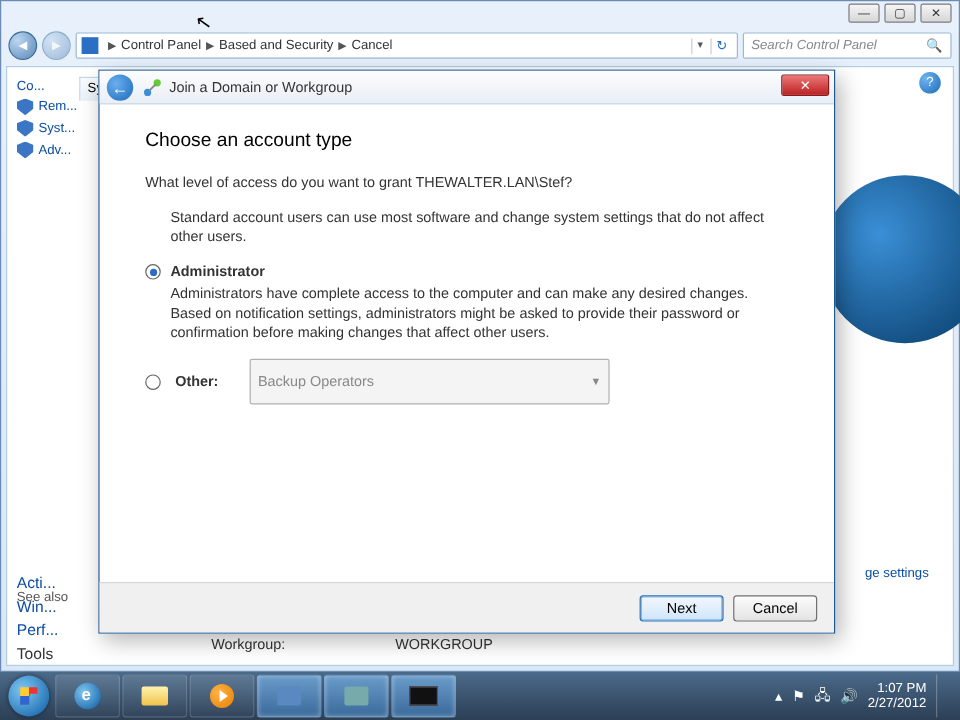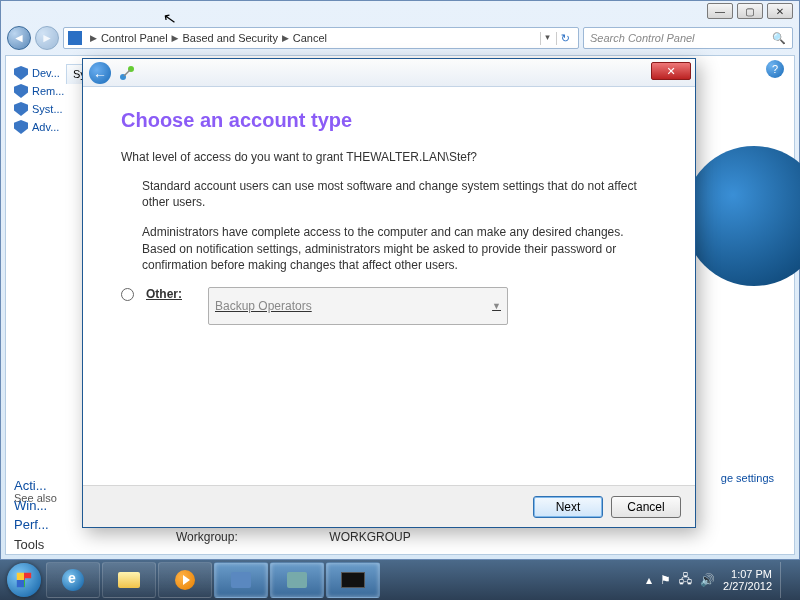--- a/index.html
+++ b/index.html
@@ -11,48 +11,48 @@
   background: linear-gradient(#e8f1fb, #d8e8f6);
   border: 1px solid #6b8bb5;
 }
 .win-controls { position: absolute; top: 2px; right: 6px; display: flex; gap: 4px; }
 .win-btn { width: 26px; height: 16px; border: 1px solid #7a7a7a; border-radius: 2px;
   background: linear-gradient(#f5f5f5,#d6d6d6); font-size: 10px; display:flex;align-items:center;justify-content:center;color:#333; cursor:pointer;}
 .addr-bar { position: absolute; top: 22px; left: 0; right: 0; height: 30px; display:flex; align-items:center; padding:0 6px; gap:4px; }
 .nav-circle { width: 24px; height: 24px; border-radius: 50%; background: radial-gradient(circle at 30% 30%, #bcd6f0, #5a88b8); border:1px solid #3a6a9a; display:flex;align-items:center;justify-content:center;color:#fff;font-size:12px;cursor:pointer;}
 .breadcrumb { flex:1; height:22px; background:#fff; border:1px solid #9db8d6; border-radius:2px; display:flex; align-items:center; padding:0 4px; font-size:11px; color:#333; overflow:hidden;}
 .breadcrumb .chev { margin:0 4px; font-size:9px; color:#555;}
-.search-box { width:210px; height:22px; background:#fff; border:1px solid #9db8d6; border-radius:2px; display:flex; align-items:center; padding:0 6px; font-size:11px; color:#888; justify-content:space-between;}
+.search-box { width:174px; height:22px; background:#fff; border:1px solid #9db8d6; border-radius:2px; display:flex; align-items:center; padding:0 6px; font-size:11px; color:#888; justify-content:space-between;}
 .content-area { position:absolute; top:54px; left:4px; right:4px; bottom:4px; background:#fff; border:1px solid #b5cce2; }
 .left-panel { position:absolute; left:0; top:0; width:150px; bottom:0; padding:8px 4px; font-size:11px; color:#0b4da2; }
 .left-item { display:flex; align-items:center; gap:4px; padding:2px 4px; cursor:pointer;}
 .shield-ico { width:14px;height:14px; background:#3a76c4; clip-path: polygon(50% 0,100% 20%,100% 60%,50% 100%,0 60%,0 20%); display:inline-block;}
 .see-also { position:absolute; left:8px; bottom:50px; font-size:11px; color:#555;}
 .see-links { position:absolute; left:8px; bottom:0; font-size:13px; color:#0b4da2; line-height:1.5;margin-top:16px;}
 .main-lower { position:absolute; left:170px; right:10px; bottom:10px; font-size:12px; color:#333;}
 .help-icon { position:absolute; right:10px; top:4px; width:18px;height:18px;border-radius:50%;background:radial-gradient(circle at 30% 30%,#6fb4f0,#1a6bb8);color:#fff;font-size:11px;display:flex;align-items:center;justify-content:center;cursor:pointer;}
 
 
 .dialog { position:absolute; left:82px; top:58px; width:614px; height:470px;
   background:#fff; border:1px solid #1f5993; box-shadow: 4px 6px 18px rgba(0,0,0,0.3);}
 .dlg-titlebar { height:28px; background:linear-gradient(#fcfcfc,#e9eff6); border-bottom:1px solid #c4d4e6; display:flex; align-items:center; padding:0 6px; position:relative;}
 .dlg-back { width:22px;height:22px;border-radius:50%;background:radial-gradient(circle at 35% 35%,#6aaef0,#1a6bb8);color:#fff;display:flex;align-items:center;justify-content:center;font-size:14px;cursor:pointer;margin-right:8px;}
 .dlg-icon { width:16px;height:16px; margin-right:6px; display:flex;align-items:center;justify-content:center;}
 .dlg-title { font-size:12px; color:#333;}
 .dlg-close { position:absolute; right:4px; top:3px; width:40px; height:18px; background:linear-gradient(#e77,#b22); border:1px solid #8a1a1a; border-radius:2px; color:#fff; font-size:11px; display:flex;align-items:center;justify-content:center;cursor:pointer;}
 .dlg-body { position:absolute; top:28px; left:0; right:0; bottom:42px; padding:22px 38px 10px 38px; font-size:12px; color:#333;}
-.dlg-heading { font-size:20px; color:#8b5cf6; margin-bottom:18px;font-weight:bold;}
+.dlg-heading { font-size:16px; color:#000000; margin-bottom:18px;}
 .dlg-q { margin-bottom:14px;}
 .opt { margin-bottom:14px; padding-left:0;}
 .opt-row { display:flex; align-items:flex-start; gap:8px;}
 .radio { width:13px;height:13px;border-radius:50%;border:1px solid #666;background:#fff;display:inline-flex;align-items:center;justify-content:center;flex-shrink:0;margin-top:1px;cursor:pointer;}
 .radio.checked::after{content:"";width:6px;height:6px;border-radius:50%;background:#2a6fc4;}
 .opt-label { font-weight:bold;}
 .opt-desc { margin-left:21px; margin-top:3px; line-height:1.35;}
-.other-row { display:flex; align-items:flex-start; gap:12px;text-decoration:underline;}
+.other-row { display:flex; align-items:center; gap:12px;}
 .combo { width:300px; height:38px; border:1px solid #b0b0b0; background:#f4f4f4; display:flex; align-items:center; justify-content:space-between; padding:12px 6px; font-size:12px; color:#888; border-radius:2px;}
 .combo .arrow { font-size:9px;}
 .dlg-footer { position:absolute; bottom:0; left:0; right:0; height:42px; background:#f0f0f0; border-top:1px solid #d6d6d6; display:flex; align-items:center; justify-content:flex-end; padding:0 14px; gap:8px;}
 .btn { min-width:70px; height:22px; border:1px solid #707070; border-radius:3px; background:linear-gradient(#fbfbfb,#e4e4e4); font-size:12px; display:flex;align-items:center;justify-content:center;cursor:pointer;}
 .btn.primary { border:1px solid #2f71b3; box-shadow:0 0 0 1px #7fb8ea inset; background:linear-gradient(#f2f8fe,#cfe5fa);}
 
 
 .taskbar { position:absolute; left:0; bottom:0; width:800px; height:40px; background:linear-gradient(#4b6a8a,#2c3f55); display:flex; align-items:center; padding:0 4px; gap:2px;}
 .start-orb { width:40px;height:36px;display:flex;align-items:center;justify-content:center;cursor:pointer;}
 .orb { width:34px;height:34px;border-radius:50%;background:radial-gradient(circle at 35% 35%,#7ec7f5,#0a5aa0);box-shadow:0 0 4px rgba(0,0,0,0.5);position:relative;}
@@ -109,22 +109,21 @@
       <span>🔍</span>
     </div>
   </div>
 
   <div class="content-area">
     <div class="help-icon">?</div>
     <div class="win-logo-bg"></div>
     <div style="position:absolute;left:60px;top:8px;width:80px;height:20px;background:linear-gradient(#fafcfe,#eaf2fa);border:1px solid #c4d8ec;border-bottom:none;font-size:11px;padding:3px 6px;">Sy</div>
     <div class="left-panel">
       <div class="left-item">
-          <span class="shield-ico"></span>
-          <span>Dev...</span>
+          <span>Co...</span>
         </div>
       <div class="left-item">
           <span class="shield-ico"></span>
           <span>Rem...</span>
         </div>
       <div class="left-item">
           <span class="shield-ico"></span>
           <span>Syst...</span>
         </div>
       <div class="left-item">
@@ -150,31 +149,36 @@
 <div class="dialog">
   <div class="dlg-titlebar">
     <div class="dlg-back">←</div>
     <div class="dlg-icon">
       <svg width="16" height="16">
           <circle cx="4" cy="12" r="3" fill="#3a8fd6"></circle>
           <circle cx="12" cy="4" r="3" fill="#6c3"></circle>
           <line x1="5" y1="11" x2="11" y2="5" stroke="#888" stroke-width="1.5"></line>
         </svg>
     </div>
+    <div class="dlg-title">Join a Domain or Workgroup</div>
     <div class="dlg-close">✕</div>
   </div>
   <div class="dlg-body">
     <div class="dlg-heading">Choose an account type</div>
     <div class="dlg-q">What level of access do you want to grant THEWALTER.LAN\Stef?</div>
 
     <div class="opt">
       <div class="opt-desc">Standard account users can use most software and change system settings that do not affect other users.</div>
     </div>
 
     <div class="opt">
+      <div class="opt-row">
+        <span class="radio checked"></span>
+        <span class="opt-label">Administrator</span>
+      </div>
       <div class="opt-desc">Administrators have complete access to the computer and can make any desired changes. Based on notification settings, administrators might be asked to provide their password or confirmation before making changes that affect other users.</div>
     </div>
 
     <div class="opt">
       <div class="other-row">
         <span class="radio"></span>
         <span class="opt-label" style="width:50px;">Other:</span>
         <div class="combo">
           <span>Backup Operators</span>
           <span class="arrow">▼</span>

